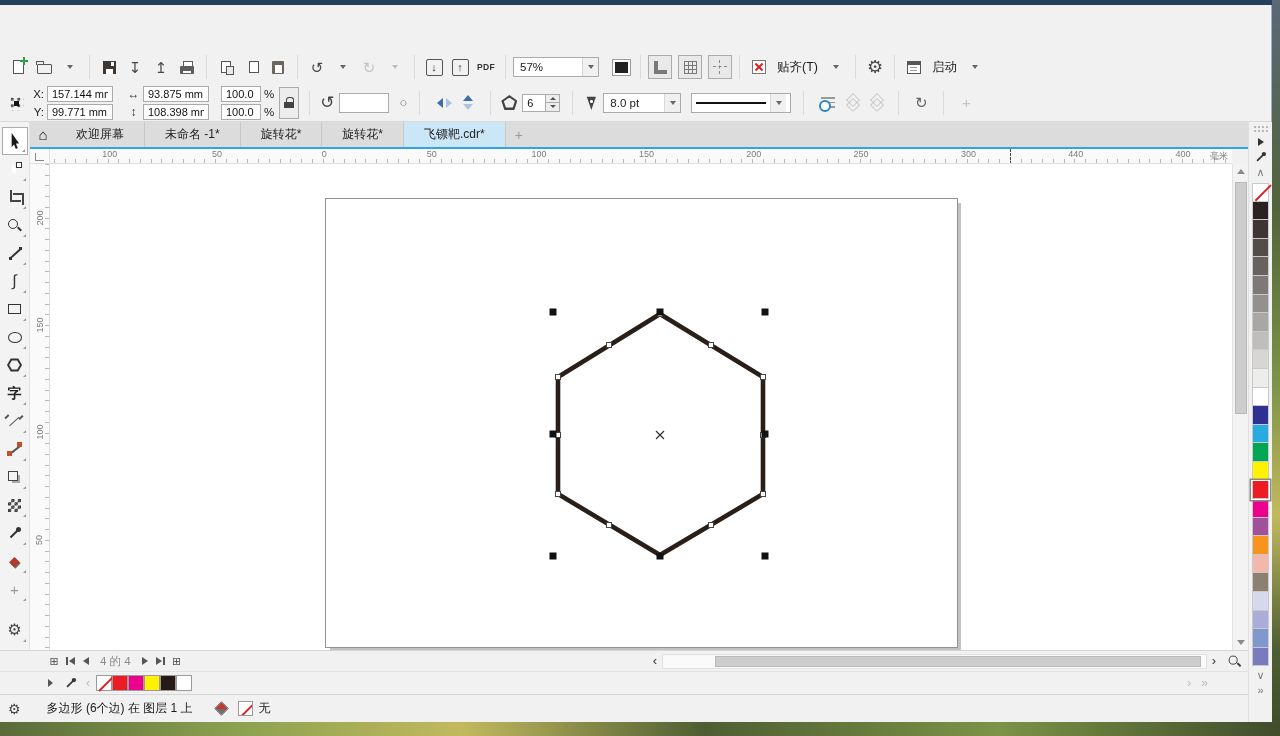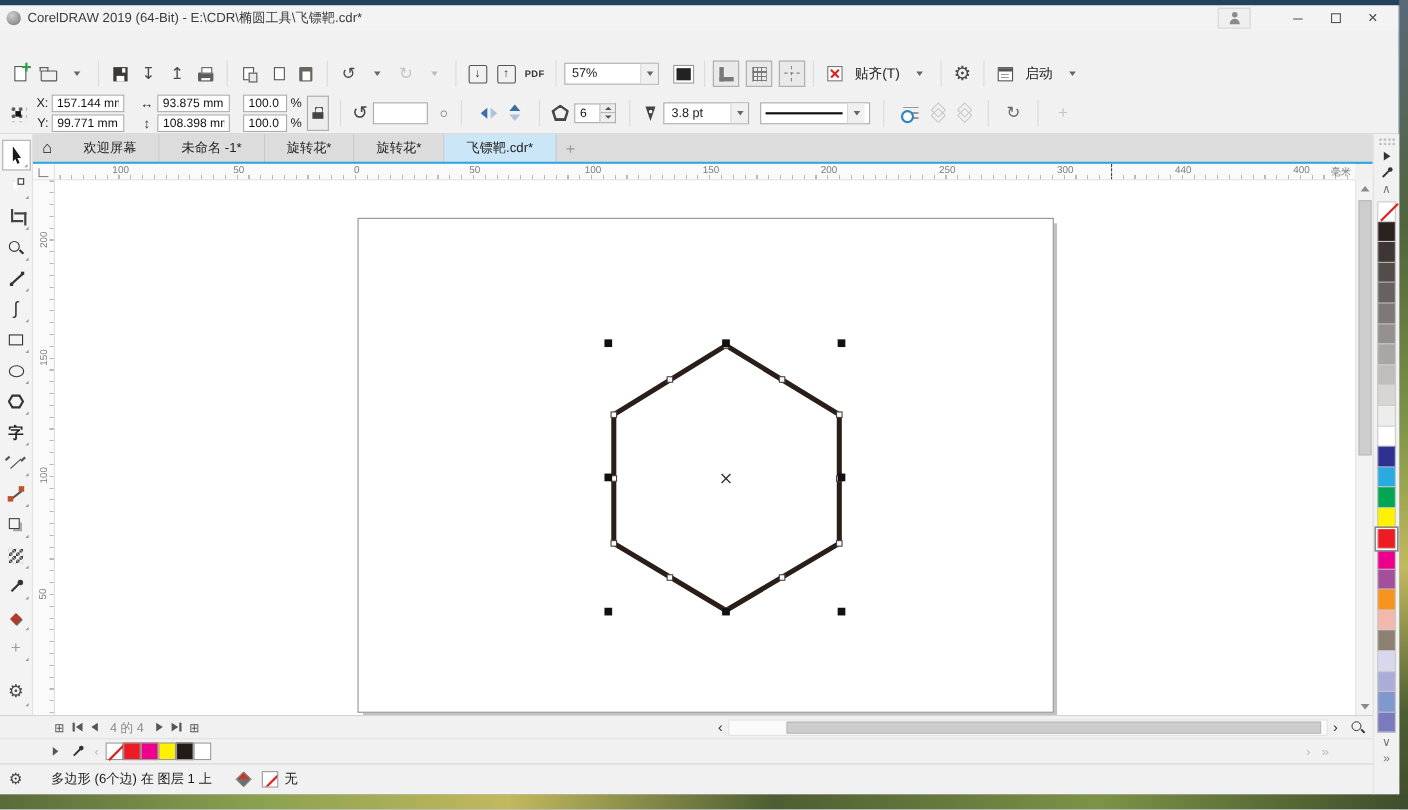--- a/index.html
+++ b/index.html
@@ -249,37 +249,20 @@
 </style>
 </head>
 <body>
 
 <div class="screen">
   <div class="wp-right"></div>
   <div class="wp-bottom"></div>
 
   <div class="win">
 
-    <div class="titlebar">
-      <span class="corel-logo"></span>
-      <span class="title-text">CorelDRAW 2019 (64-Bit) - E:\CDR\椭圆工具\飞镖靶.cdr*</span>
-      <span class="tb-spacer"></span>
-      <span class="acct">
-          <i></i>
-        </span>
-      <span class="winbtn">
-          <span>─</span>
-        </span>
-      <span class="winbtn">
-          <span class="box"></span>
-        </span>
-      <span class="winbtn close">
-          <span>×</span>
-        </span>
-    </div>
 
 
     <div class="toolbar">
       <span class="tbtn">
           <span class="ic-newdoc"></span>
         </span>
       <span class="tbtn">
           <span class="ic-folder"></span>
         </span>
       <span class="tbtn">
@@ -426,21 +409,21 @@
           <b>
             <span class="up"></span>
           </b>
           <b>
             <span class="dn"></span>
           </b>
         </span>
       <span class="sep" style="margin:0 12px;"></span>
       <span class="ic-nib"></span>
       <span class="combo" style="width:78px;margin-left:6px;">
-        <span class="val">3.8 pt</span>
+        <span class="val">8.0 pt</span>
         <span class="dd">
             <span class="caret"></span>
           </span>
       </span>
       <span class="combo linesel" style="width:100px;margin-left:10px;">
         <span class="linebar"></span>
         <span class="dd">
             <span class="caret"></span>
           </span>
       </span>

